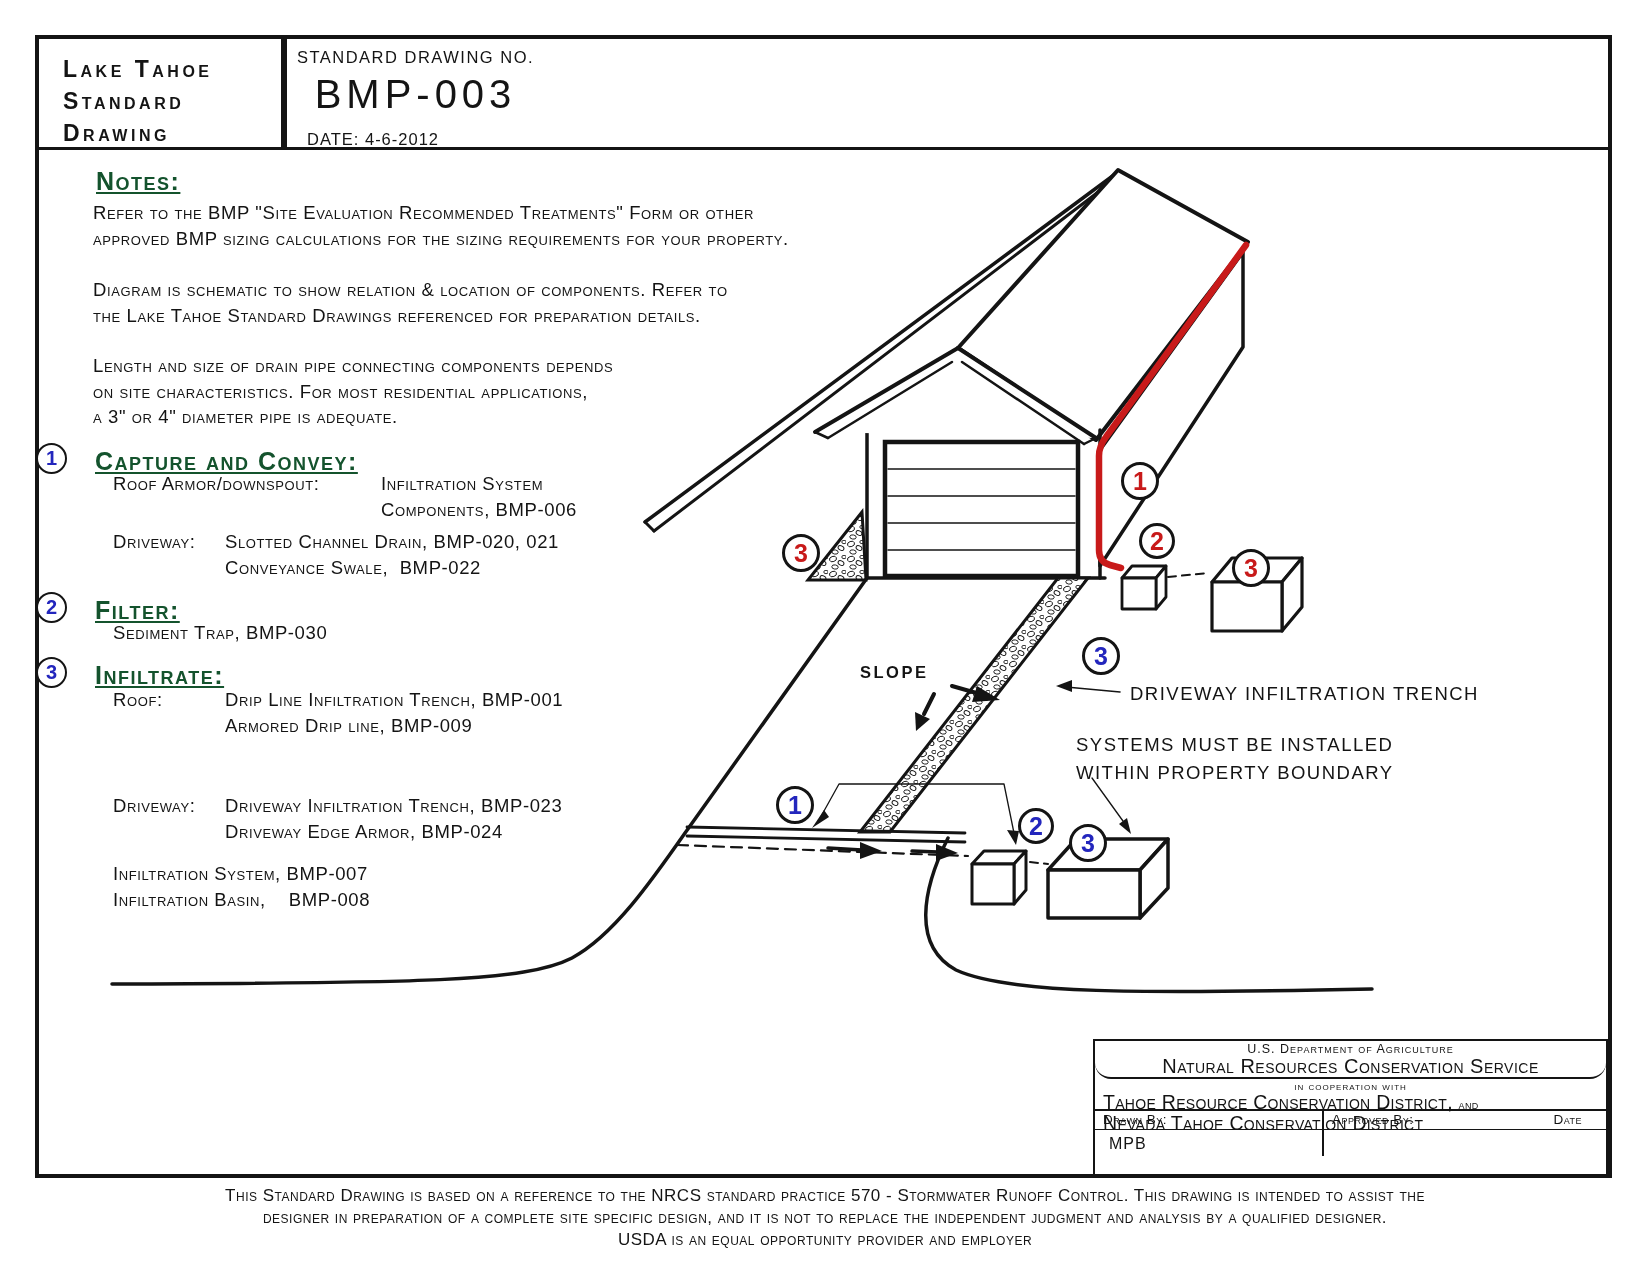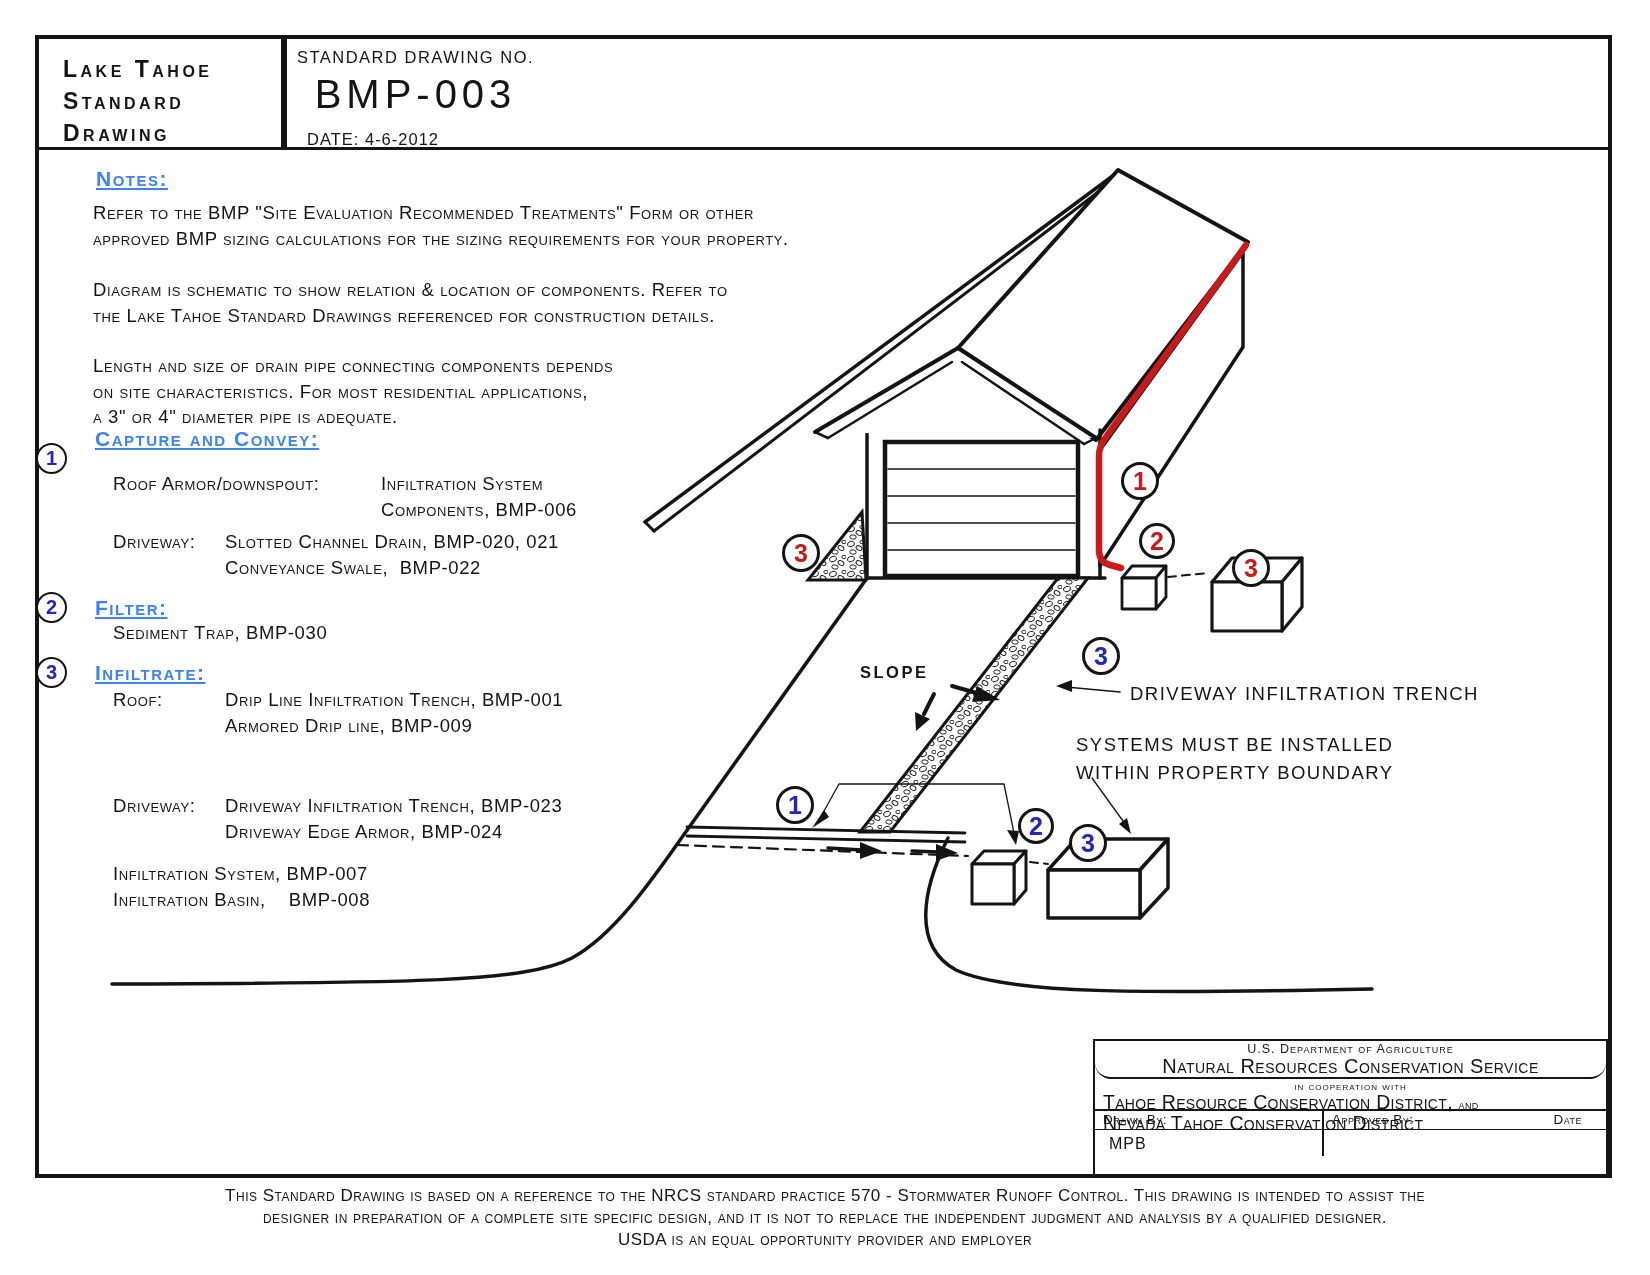--- a/index.html
+++ b/index.html
@@ -17,21 +17,21 @@
   .tb-left div{font-size:23px;letter-spacing:3.5px;font-weight:600;line-height:32px;}
   .tb-center{flex:1;position:relative;text-align:center;}
   .tb-small{left:0;right:0;top:5px;font-size:20px;letter-spacing:3px;font-weight:500;}
   .tb-mid{left:0;right:0;top:29px;font-size:25px;letter-spacing:10px;font-weight:500;}
   .tb-title{left:0;right:0;top:57px;font-size:41px;letter-spacing:1px;font-weight:600;white-space:nowrap;}
   .tb-right{width:260px;border-left:3px solid #141414;box-sizing:border-box;position:relative;}
   .tb-r-label{left:0;right:0;top:9px;text-align:center;font-size:16.5px;letter-spacing:1.5px;}
   .tb-r-number{left:0;right:0;top:33px;text-align:center;font-size:40px;letter-spacing:5px;font-weight:500;}
   .tb-r-date{left:20px;top:91px;font-size:16.5px;letter-spacing:1px;text-align:right;}
   
-  .blue-head{color:#3b82f6;text-decoration:underline;font-weight:600;font-size:21px;letter-spacing:1.5px;}
+  .blue-head{color:#14532d;text-decoration:underline;font-weight:600;font-size:25px;letter-spacing:1.5px;}
   .bodyline{font-size:18.5px;letter-spacing:0.6px;line-height:25.5px;white-space:pre-wrap;}
   .para{left:93px;}
   .listrow{left:113px;display:flex;}
   .listrow .lbl{flex:0 0 auto;font-size:18.5px;letter-spacing:0.6px;line-height:25.5px;}
   .w268{width:268px;}
   .w112{width:112px;}
   .vals span{display:block;}
   .numcircle{width:31px;height:31px;border:2.5px solid #141414;border-radius:50%;box-sizing:border-box;
     display:flex;align-items:center;justify-content:center;color:#2326bd;font-size:20px;font-weight:600;background:#fff;}
   
@@ -80,30 +80,30 @@
 </div>
 
 <div class="abs blue-head sc" style="left:96px;top:167px;">Notes:</div>
 
 <div class="abs para" style="top:200px;">
   <div class="bodyline sc">Refer to the BMP "Site Evaluation Recommended Treatments" Form or other</div>
   <div class="bodyline sc">approved BMP sizing calculations for the sizing requirements for your property.</div>
 </div>
 <div class="abs para" style="top:277px;">
   <div class="bodyline sc">Diagram is schematic to show relation &amp; location of components. Refer to</div>
-  <div class="bodyline sc">the Lake Tahoe Standard Drawings referenced for construction details.</div>
+  <div class="bodyline sc">the Lake Tahoe Standard Drawings referenced for preparation details.</div>
 </div>
 <div class="abs para" style="top:353px;">
   <div class="bodyline sc">Length and size of drain pipe connecting components depends</div>
   <div class="bodyline sc">on site characteristics. For most residential applications,</div>
   <div class="bodyline sc">a 3" or 4" diameter pipe is adequate.</div>
 </div>
 
 <div class="abs numcircle" style="left:36px;top:443px;">1</div>
-<div class="abs blue-head sc" style="left:95px;top:427px;">Capture and Convey:</div>
+<div class="abs blue-head sc" style="left:95px;top:447px;">Capture and Convey:</div>
 <div class="abs listrow" style="top:471px;">
   <span class="lbl sc w268">Roof Armor/downspout:</span>
   <span class="vals">
     <span class="bodyline sc">Infiltration System</span>
     <span class="bodyline sc">Components, BMP-006</span>
   </span>
 </div>
 <div class="abs listrow" style="top:529px;">
   <span class="lbl sc w112">Driveway:</span>
   <span class="vals">

